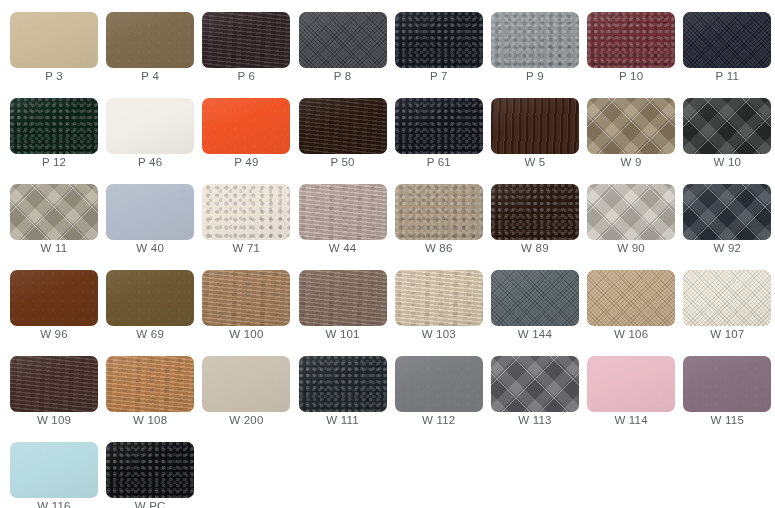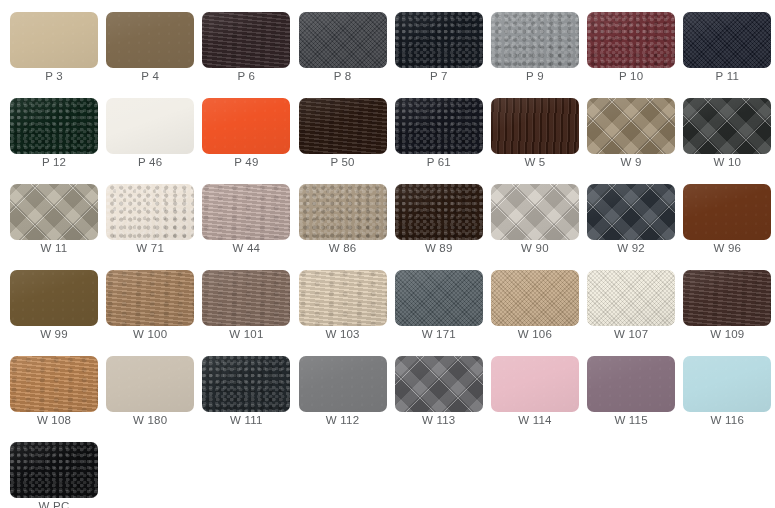--- a/index.html
+++ b/index.html
@@ -199,20 +199,24 @@
     </div>
     <div class="swatch-cell">
       <div class="swatch-chip tex-quilt" style="background-color: rgb(46, 50, 49);"></div>
       <div class="swatch-label">W 10</div>
     </div>
     <div class="swatch-cell">
       <div class="swatch-chip tex-quilt" style="background-color: rgb(178, 170, 151);"></div>
       <div class="swatch-label">W 11</div>
     </div>
     <div class="swatch-cell">
+      <div class="swatch-chip tex-smooth" style="background-color: rgb(179, 188, 202);"></div>
+      <div class="swatch-label">W 40</div>
+    </div>
+    <div class="swatch-cell">
       <div class="swatch-chip tex-pebble" style="background-color: rgb(236, 227, 215);"></div>
       <div class="swatch-label">W 71</div>
     </div>
     <div class="swatch-cell">
       <div class="swatch-chip tex-wave" style="background-color: rgb(195, 173, 167);"></div>
       <div class="swatch-label">W 44</div>
     </div>
     <div class="swatch-cell">
       <div class="swatch-chip tex-pebble" style="background-color: rgb(167, 151, 129);"></div>
       <div class="swatch-label">W 86</div>
@@ -228,57 +232,57 @@
     <div class="swatch-cell">
       <div class="swatch-chip tex-quilt" style="background-color: rgb(50, 58, 66);"></div>
       <div class="swatch-label">W 92</div>
     </div>
     <div class="swatch-cell">
       <div class="swatch-chip tex-smooth" style="background-color: rgb(107, 53, 24);"></div>
       <div class="swatch-label">W 96</div>
     </div>
     <div class="swatch-cell">
       <div class="swatch-chip tex-smooth" style="background-color: rgb(109, 87, 50);"></div>
-      <div class="swatch-label">W 99</div>
+      <div class="swatch-label">W 69</div>
     </div>
     <div class="swatch-cell">
       <div class="swatch-chip tex-wave" style="background-color: rgb(171, 133, 97);"></div>
       <div class="swatch-label">W 100</div>
     </div>
     <div class="swatch-cell">
       <div class="swatch-chip tex-wave" style="background-color: rgb(138, 114, 101);"></div>
       <div class="swatch-label">W 101</div>
     </div>
     <div class="swatch-cell">
       <div class="swatch-chip tex-wave" style="background-color: rgb(224, 207, 182);"></div>
       <div class="swatch-label">W 103</div>
     </div>
     <div class="swatch-cell">
       <div class="swatch-chip tex-mesh" style="background-color: rgb(79, 90, 96);"></div>
-      <div class="swatch-label">W 171</div>
+      <div class="swatch-label">W 144</div>
     </div>
     <div class="swatch-cell">
       <div class="swatch-chip tex-mesh" style="background-color: rgb(194, 166, 131);"></div>
       <div class="swatch-label">W 106</div>
     </div>
     <div class="swatch-cell">
       <div class="swatch-chip tex-mesh" style="background-color: rgb(239, 234, 220);"></div>
       <div class="swatch-label">W 107</div>
     </div>
     <div class="swatch-cell">
       <div class="swatch-chip tex-wave" style="background-color: rgb(74, 50, 44);"></div>
       <div class="swatch-label">W 109</div>
     </div>
     <div class="swatch-cell">
       <div class="swatch-chip tex-wave" style="background-color: rgb(192, 135, 84);"></div>
       <div class="swatch-label">W 108</div>
     </div>
     <div class="swatch-cell">
       <div class="swatch-chip tex-smooth" style="background-color: rgb(203, 193, 178);"></div>
-      <div class="swatch-label">W 180</div>
+      <div class="swatch-label">W 200</div>
     </div>
     <div class="swatch-cell">
       <div class="swatch-chip tex-pebble" style="background-color: rgb(34, 40, 44);"></div>
       <div class="swatch-label">W 111</div>
     </div>
     <div class="swatch-cell">
       <div class="swatch-chip tex-smooth" style="background-color: rgb(122, 123, 125);"></div>
       <div class="swatch-label">W 112</div>
     </div>
     <div class="swatch-cell">

